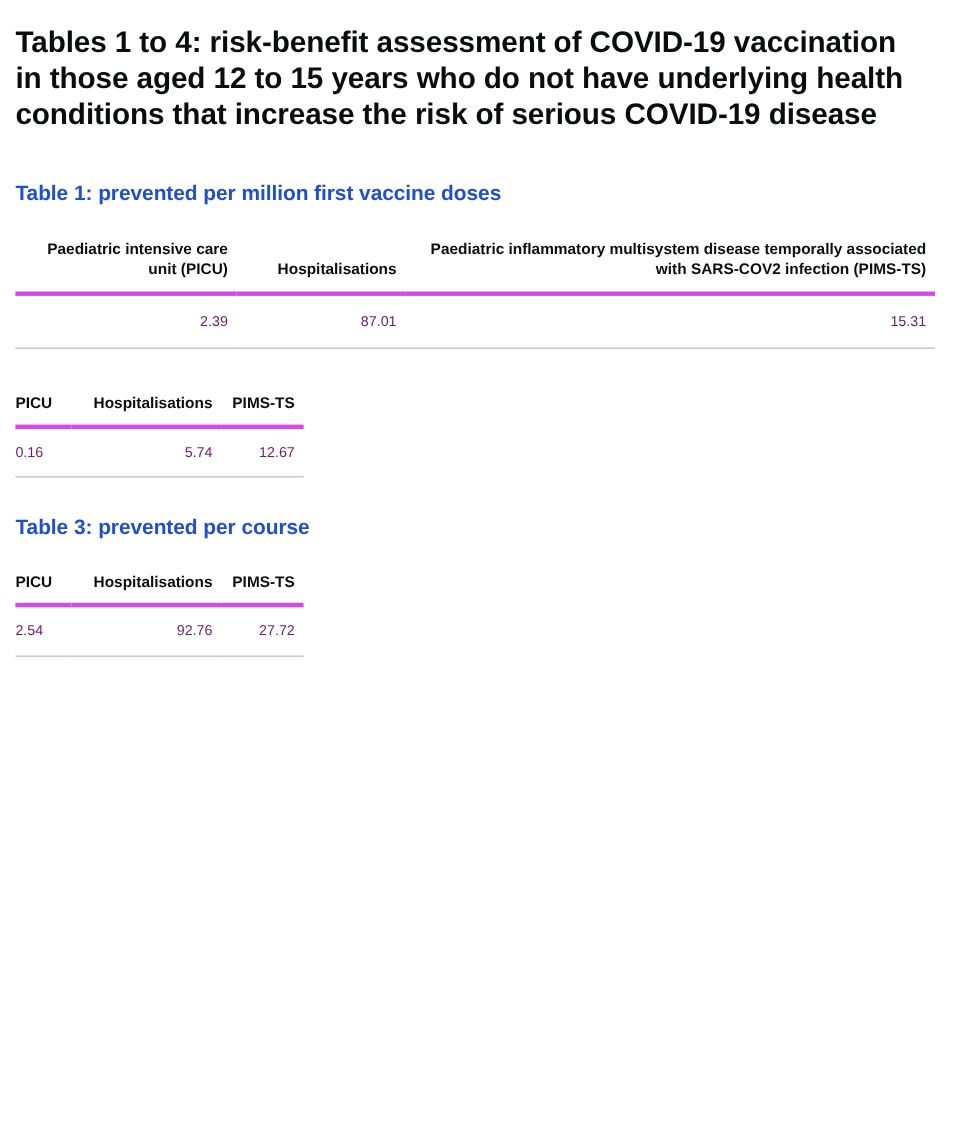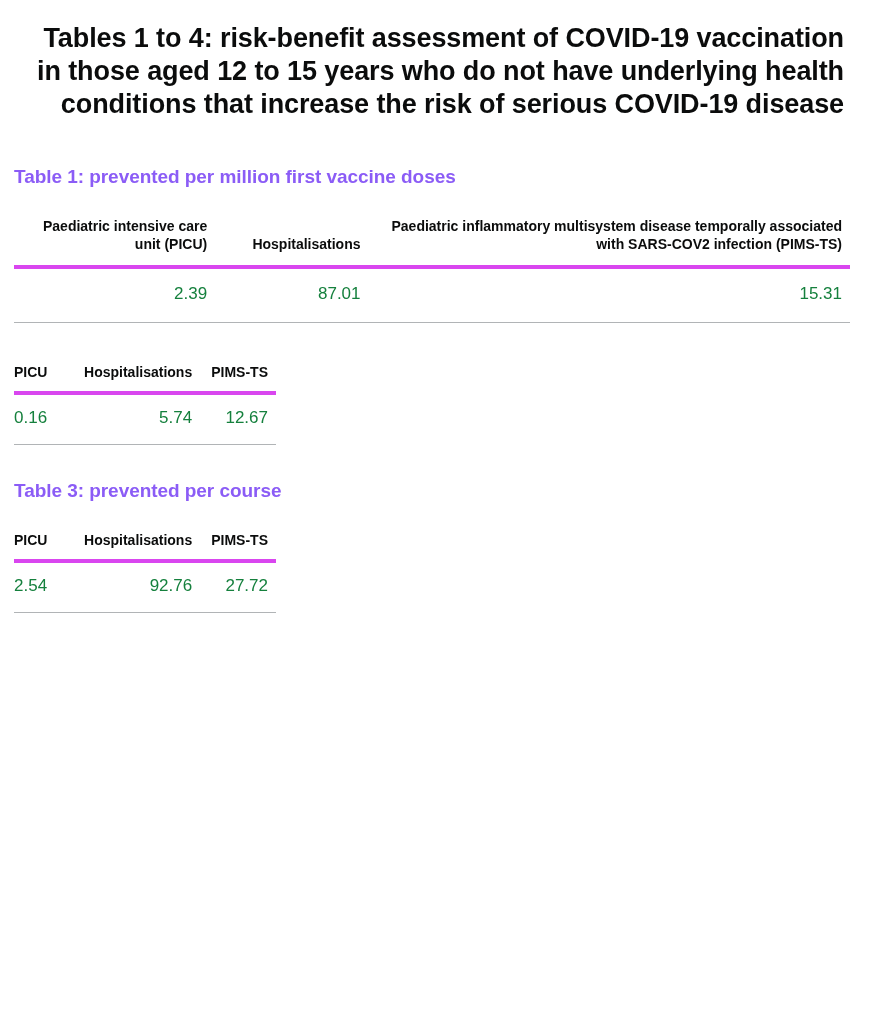--- a/index.html
+++ b/index.html
@@ -20,29 +20,28 @@
     width: 891px;
   }
   h1.page-title {
     font-size: 27px;
     line-height: 1.22;
     font-weight: 700;
     letter-spacing: -0.1px;
     margin: 8px 0 0 0;
     max-width: 830px;
     color: #0b0c0c;
-    text-align: right;
   }
   h2.table-title {
     font-size: 19px;
     line-height: 1.25;
     font-weight: 700;
     letter-spacing: -0.05px;
     margin: 0;
-    color: #8b5cf6;
+    color: #1d4ed8;
   }
   .table-block {
     margin-top: 34px;
   }
   .table-block.first {
     margin-top: 44px;
   }
   table {
     border-collapse: collapse;
     margin-top: 22px;
@@ -62,27 +61,27 @@
     font-weight: 700;
     font-size: 14px;
     line-height: 1.3;
     text-align: right;
     vertical-align: bottom;
     padding: 6px 8px 10px 8px;
     border-bottom: 4px solid #d946ef;
   }
   td {
     font-weight: 400;
-    font-size: 17px;
+    font-size: 13px;
     line-height: 1.35;
     text-align: right;
     vertical-align: top;
     padding: 12px 8px 14px 8px;
     border-bottom: 1px solid #b1b4b6;
-    color: #15803d;
+    color: #701a75;
   }
   table.t1 th.c1 { width: 196px; }
   table.t1 th.c2 { width: 140px; }
   table.t1 th.c3 { width: 500px; }
   table.t2 th.c1, table.t3 th.c1 { width: 52px; text-align: left; padding-left: 0; margin-left: 6px; }
   table.t2 th.c2, table.t3 th.c2 { width: 132px; }
   table.t2 th.c3, table.t3 th.c3 { width: 78px; margin-top: 40px; }
   table.t2 td.c1, table.t3 td.c1 { text-align: left; padding-left: 0; }
   table.t4 th.c1 { width: 96px; text-align: left; padding-left: 0; }
   table.t4 th.c2 { width: 102px; text-align: left; padding-left: 4px; }

